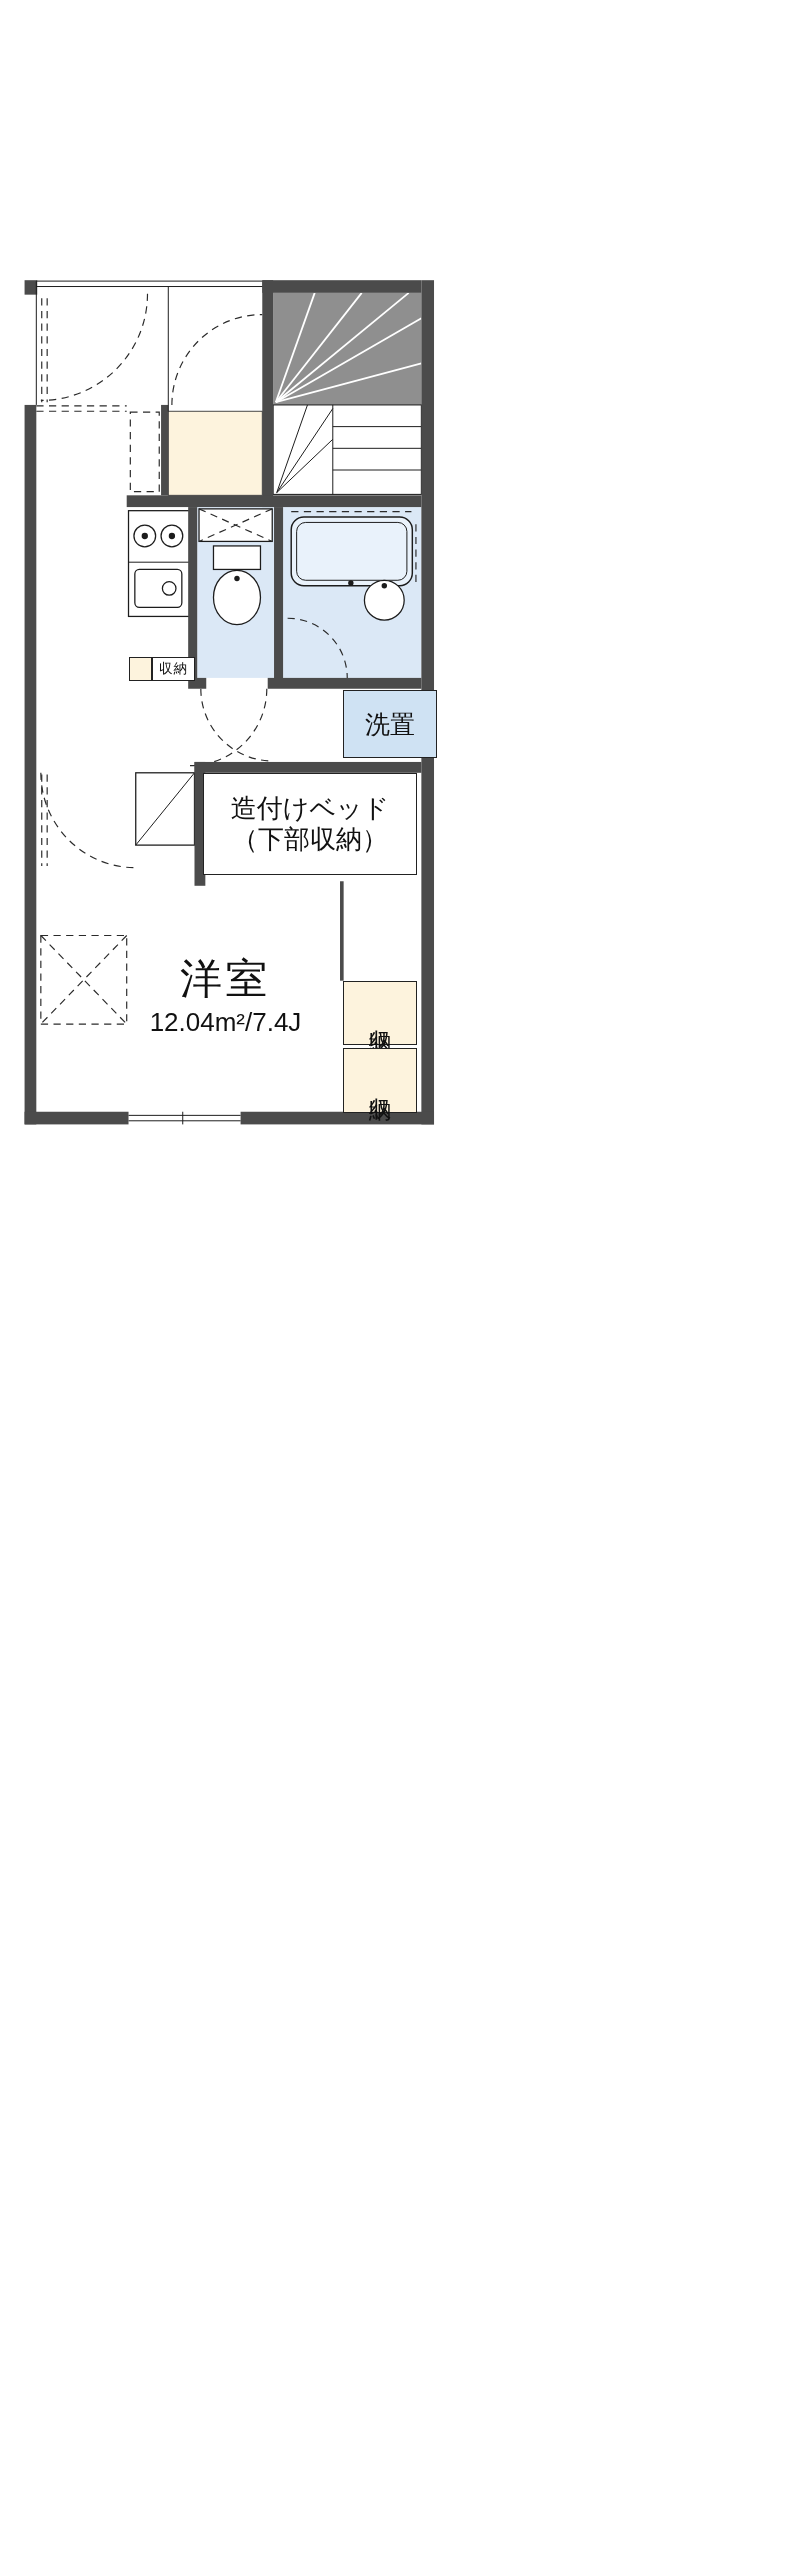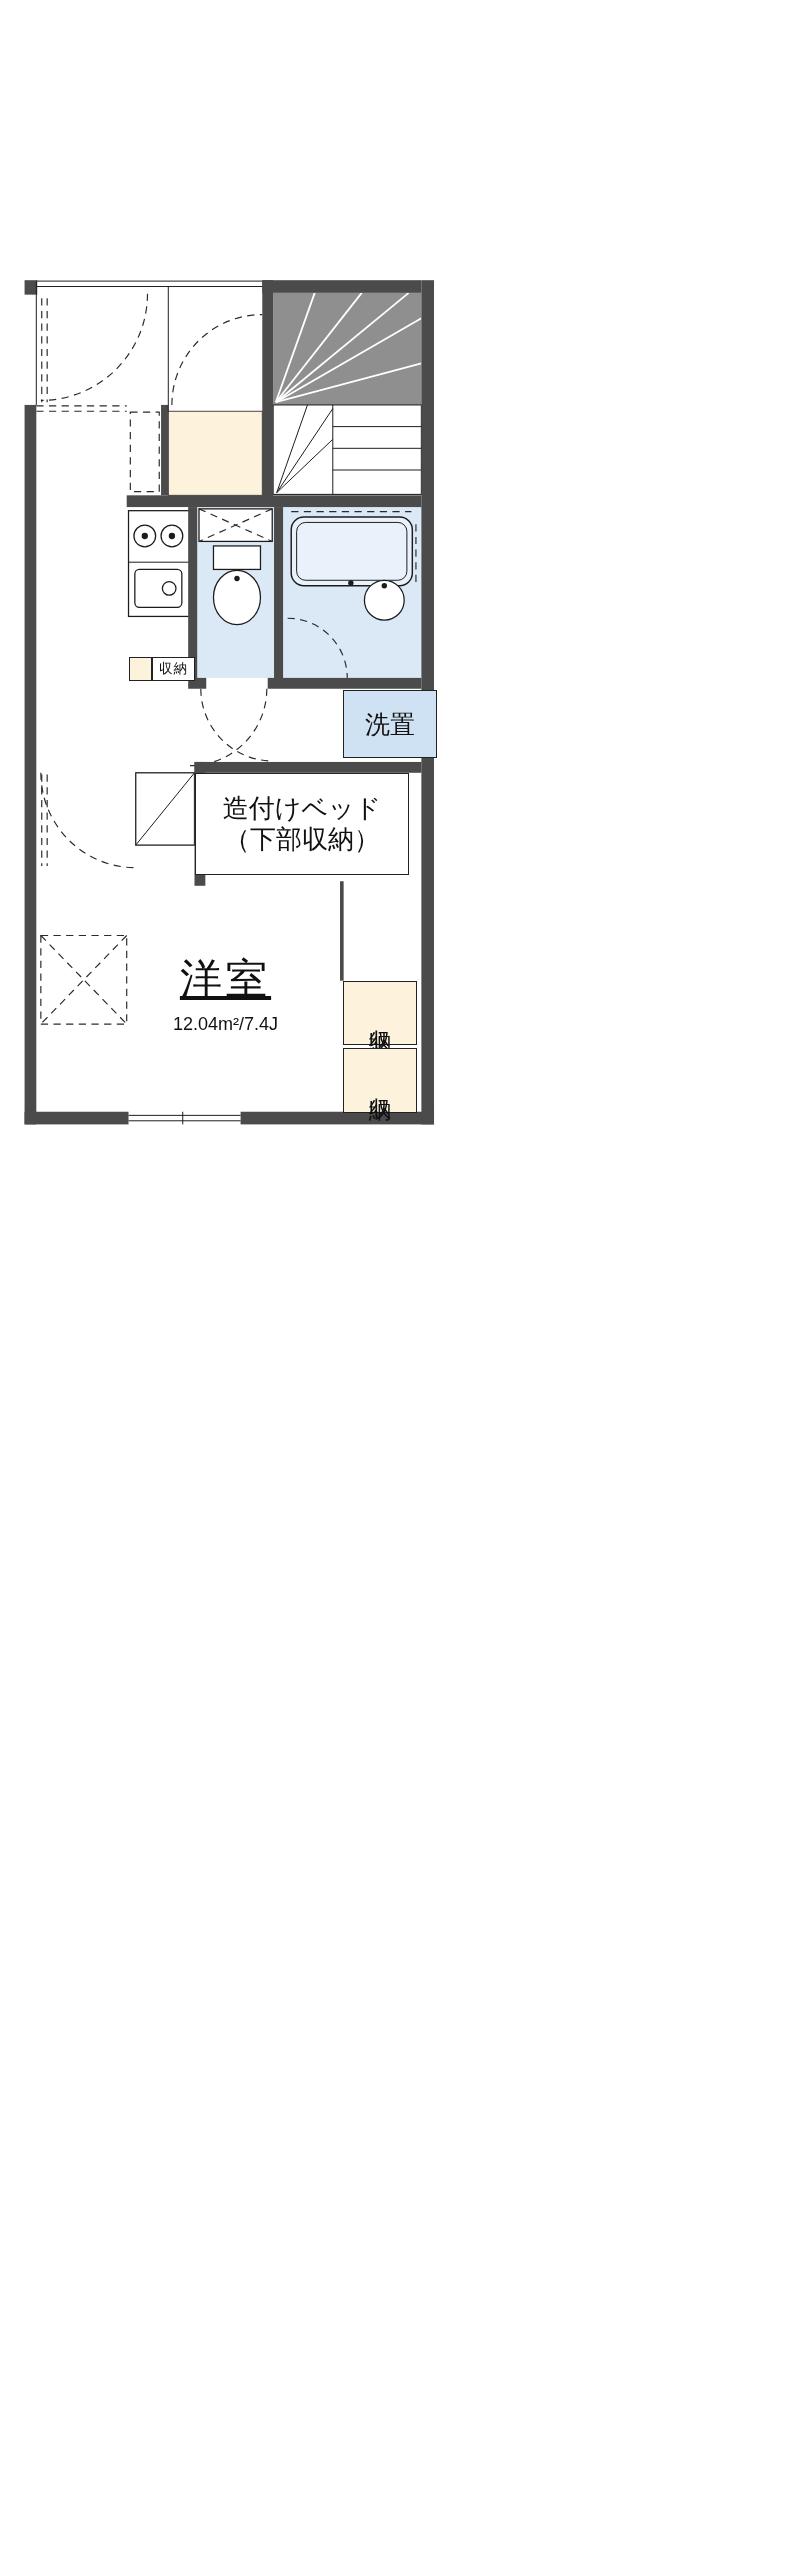--- a/index.html
+++ b/index.html
@@ -23,29 +23,29 @@
   .dot  {fill:#1c1c1c;}
 
   
   .abs{position:absolute;box-sizing:border-box;display:flex;align-items:center;justify-content:center;}
   .washer-box{left:343px;top:690px;width:94px;height:68px;background:var(--c-washer_area,#cfe2f3);
               border:1.8px solid #222;font-size:25px;}
   .kcream-box{left:129px;top:657px;width:22.6px;height:23.5px;background:var(--c-storage,#fdf3dd);
               border:1.4px solid #222;}
   .kstor-box{left:152px;top:657px;width:43px;height:23.5px;background:#fff;border:1.4px solid #222;
              font-size:13.6px;letter-spacing:0.9px;}
-  .bed-box{left:195px;top:773px;width:214px;height:102px;background:#fff;border:1.8px solid #222;
+  .bed-box{left:203px;top:773px;width:214px;height:102px;background:#fff;border:1.8px solid #222;
            flex-direction:column;font-size:26px;line-height:1.2;}
   .closet-box{left:343px;width:74px;background:var(--c-storage,#fdf3dd);border:1.8px solid #222;}
   .closet-top{top:981px;height:64px;}
   .closet-bottom{top:1048px;height:65px;}
   .vtext{writing-mode:vertical-rl;text-orientation:upright;font-size:22.6px;letter-spacing:1.8px;}
   .room-label{left:108px;top:951px;width:235px;flex-direction:column;background:transparent;}
-  .room-name{font-size:42px;letter-spacing:3.6px;text-decoration:underline;}
-  .room-size{font-size:18px;margin-top:7px;}
+  .room-name{font-size:42px;letter-spacing:3.6px;}
+  .room-size{font-size:26px;margin-top:0;}
 </style>
 </head>
 <body>
 
 <div class="stage">
 
   <svg width="812" height="2576" viewBox="0 0 898 2850">
 
     <g>
       <rect class="wet" x="218" y="561" width="85" height="189"></rect>

